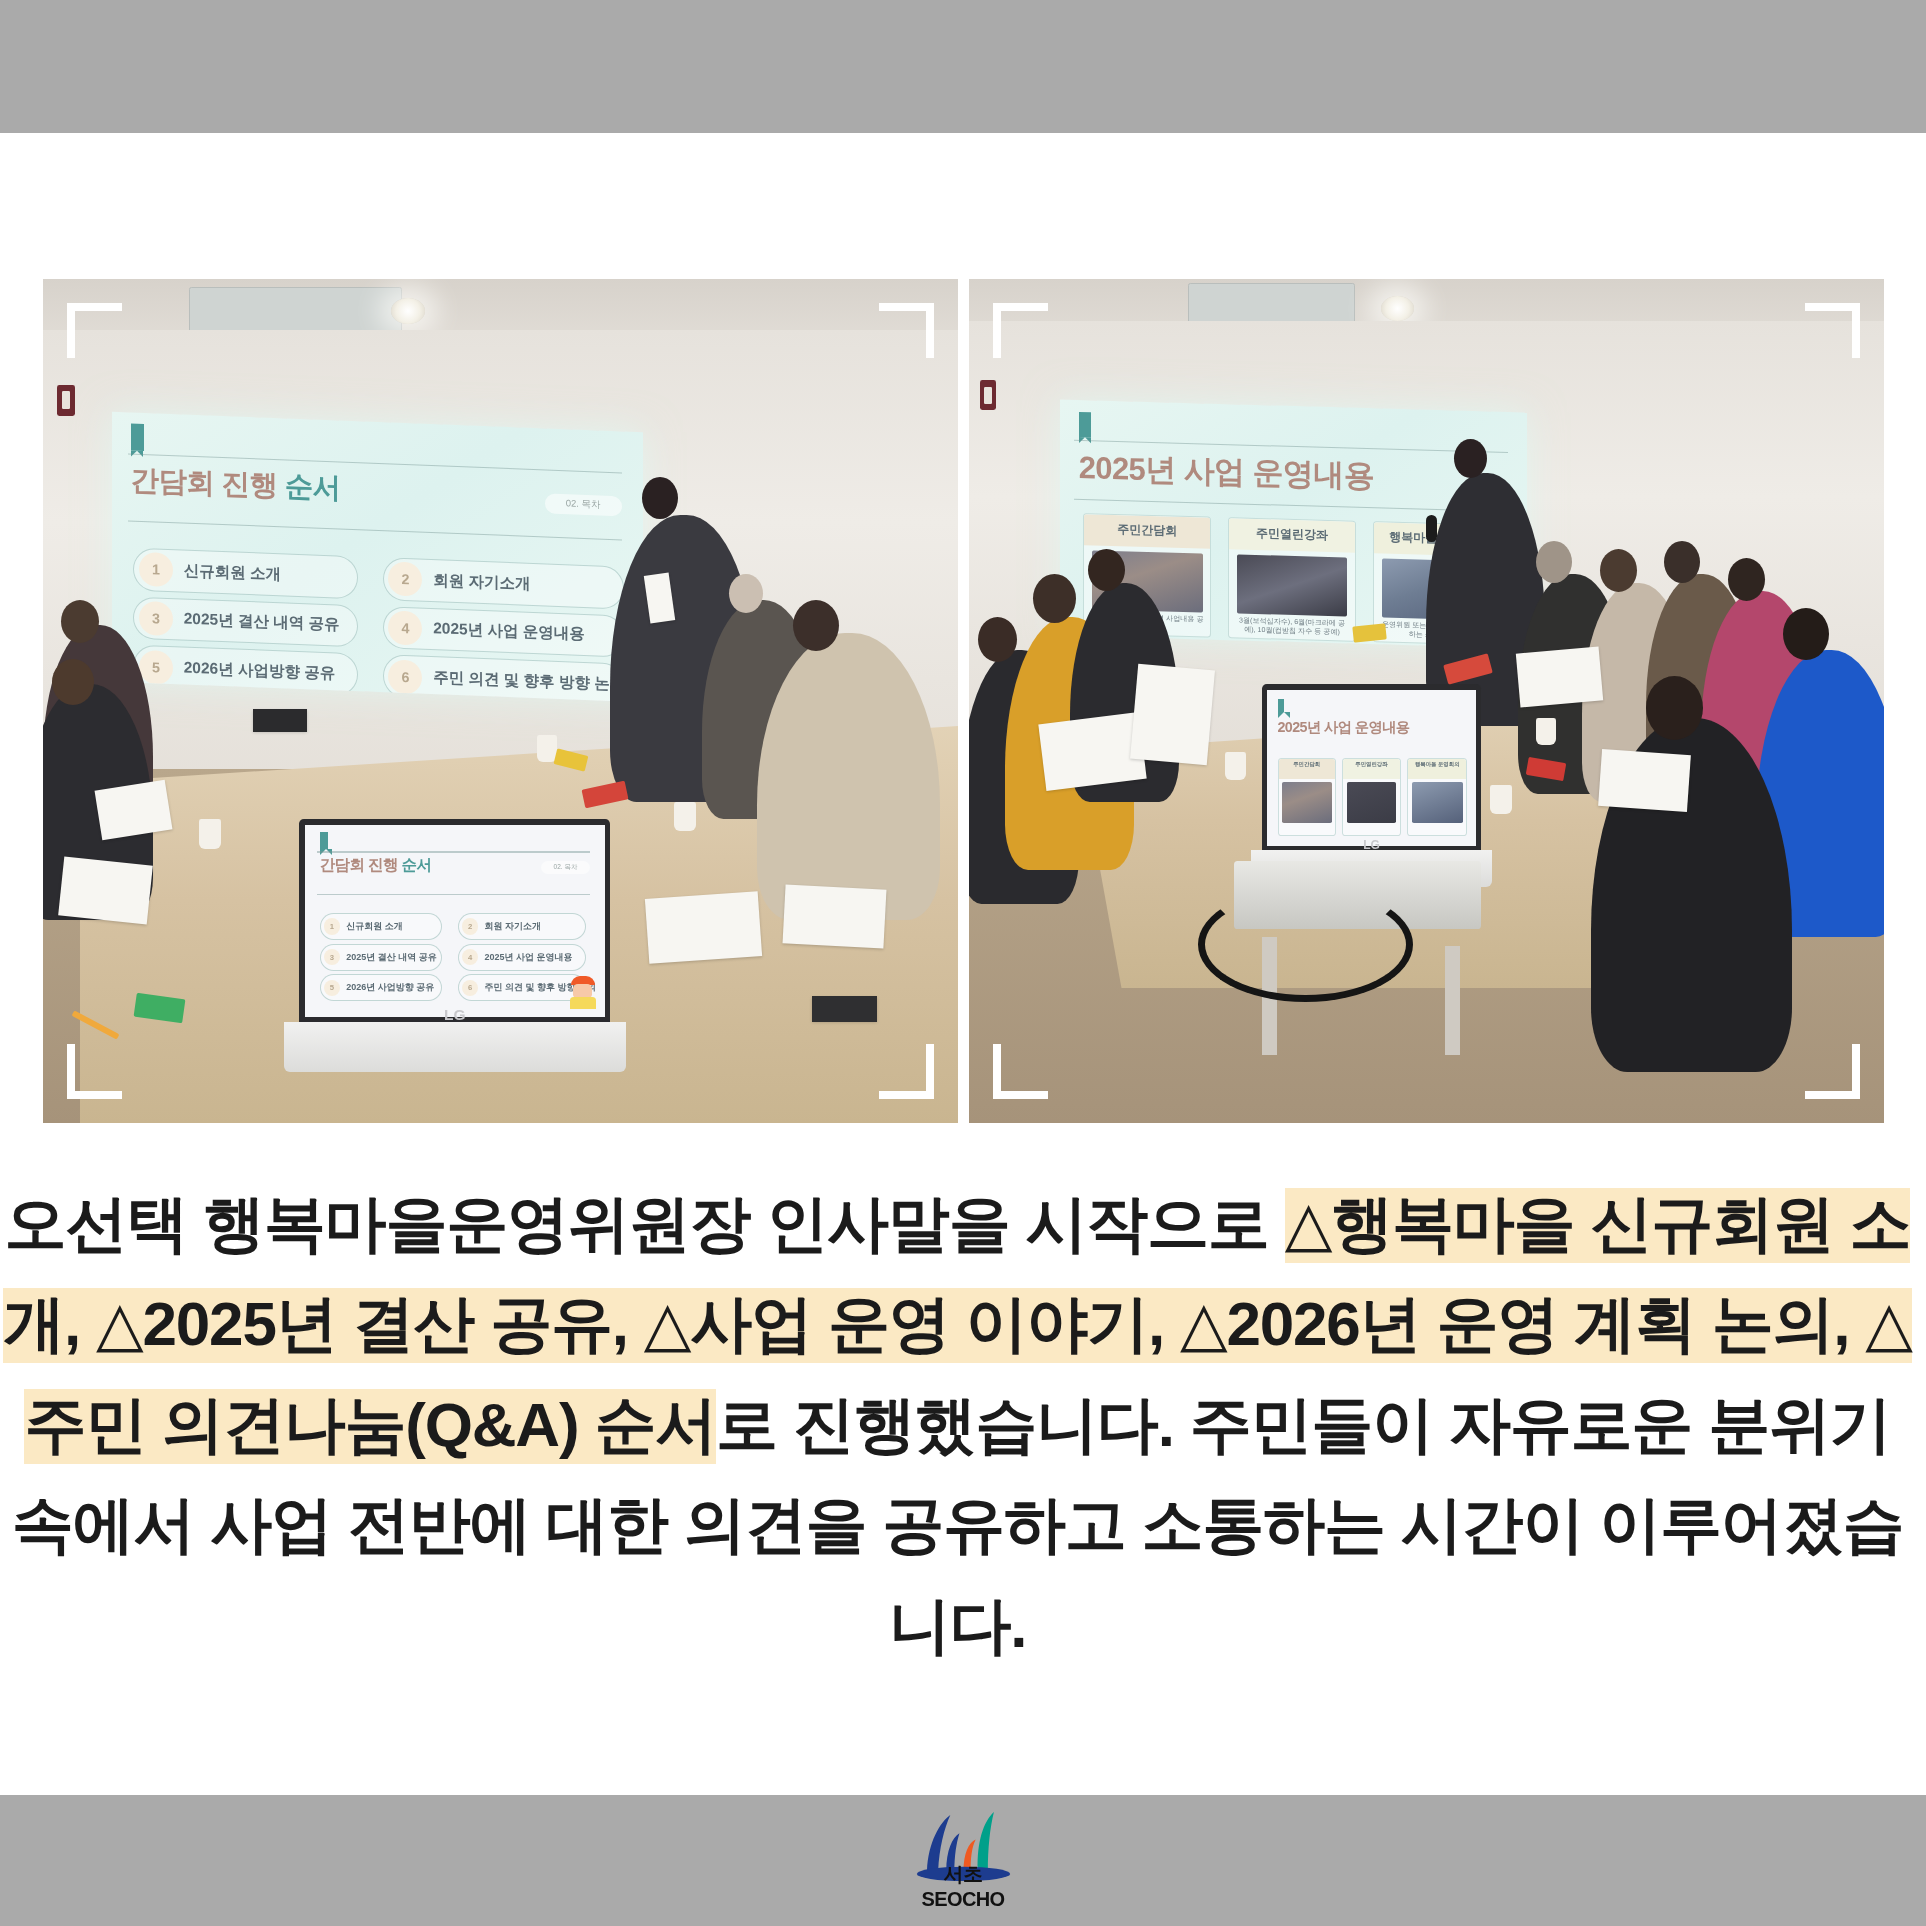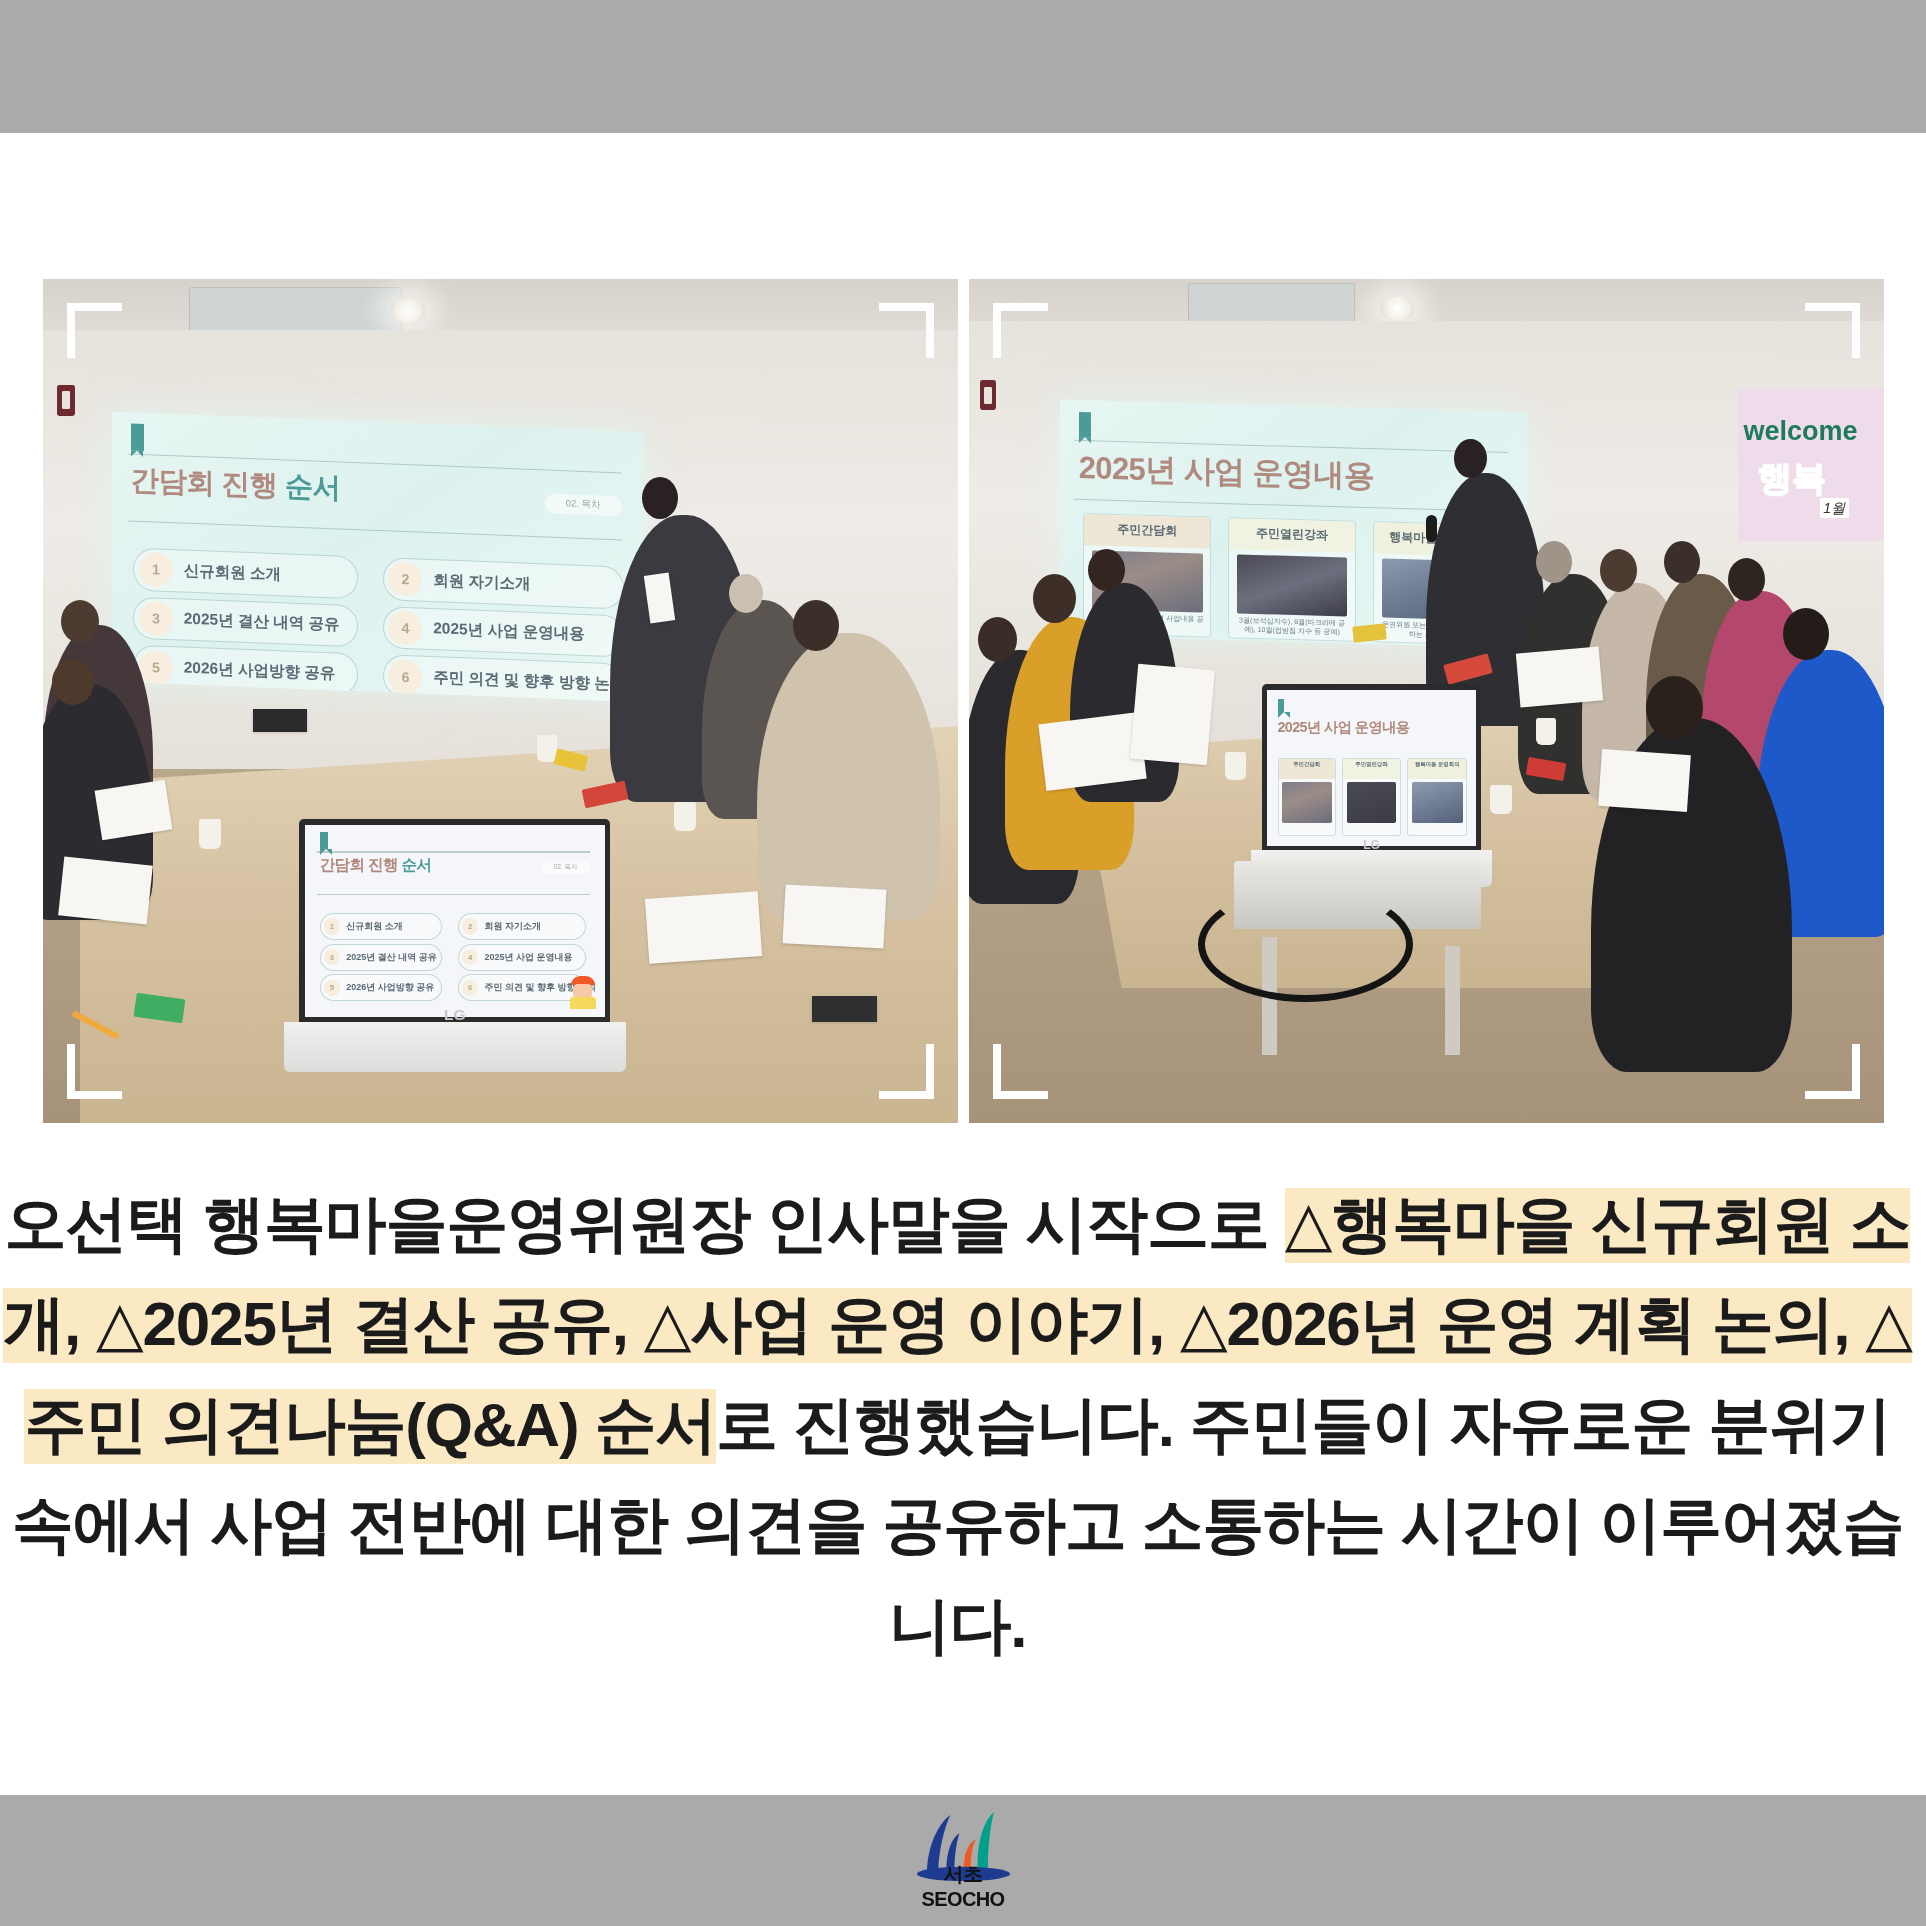--- a/index.html
+++ b/index.html
@@ -538,25 +538,20 @@
         <div class="pic" style="top:30%;height:50%;background:linear-gradient(160deg,#4a4a55 0%,#6d6f7e 50%,#3b3c46 100%);"></div>
         <div class="sub" style="top:83%;font-size:7.1px;">3월(보석십자수), 6월(마크라메 공예), 10월(컵받침 자수 등 공예)</div>
       </div>
       <div class="card" style="left:67%;top:48%;width:28%;height:50%;">
         <div class="cap" style="height:26%;line-height:2.4;font-size:12px;background:#eff0dd;">행복마을 운영회의</div>
         <div class="pic" style="top:30%;height:50%;background:linear-gradient(160deg,#8d9bb0 0%,#6e7d93 45%,#55617a 100%);"></div>
         <div class="sub" style="top:83%;font-size:7.1px;">운영위원 또는 행복마을 회원과 함께하는 소규모의 회의</div>
       </div>
     </div>
 
-    <div class="banner" style="right:0%;top:13%;width:16%;height:18%;">
-      <div class="w1" style="left:4%;top:18%;font-size:27px;">welcome</div>
-      <div class="w2" style="left:14%;top:44%;font-size:34px;">행복</div>
-      <div class="w3" style="left:56%;top:72%;font-size:14.3px;">1월</div>
-    </div>
 
     <div class="floor" style="height:45%;"></div>
     <div class="table" style="left:12%;top:48%;width:78%;height:36%;clip-path:polygon(0 22%,100% 6%,92% 100%,6% 100%);"></div>
     <div class="table" style="left:32%;top:78%;width:15.5px;height:14%;background:#cfcac2;"></div>
     <div class="table" style="left:52%;top:79%;width:15.5px;height:13%;background:#cfcac2;"></div>
 
     <div class="person" style="left:50%;top:23%;width:13%;height:30%;background:#2e2e33;"></div>
     <div class="head" style="left:53%;top:19%;width:33px;height:39px;background:#2a2122;"></div>
     <div class="snack" style="left:50%;top:28%;width:10.7px;height:27px;background:#1c1c1c;border-radius:5.4px;"></div>
 

